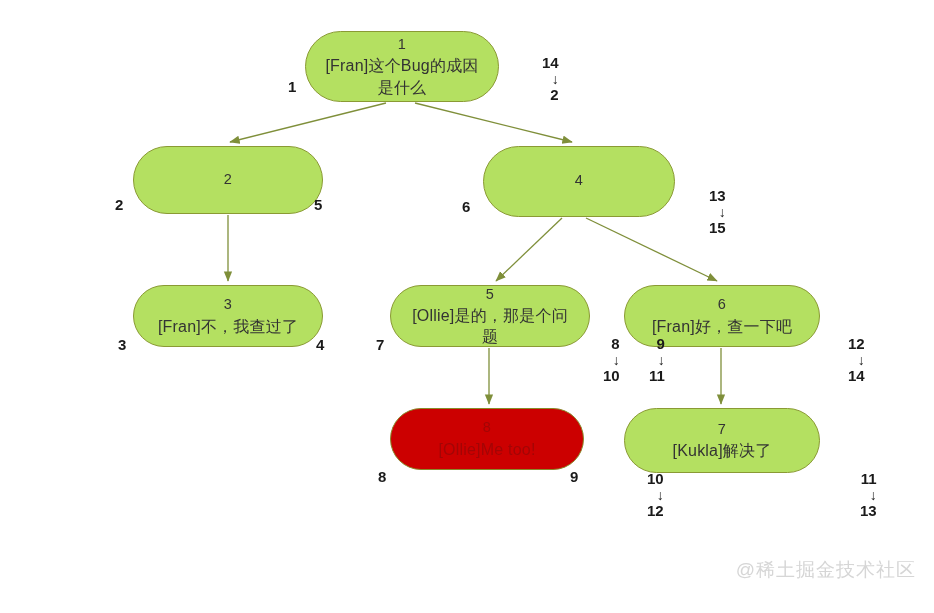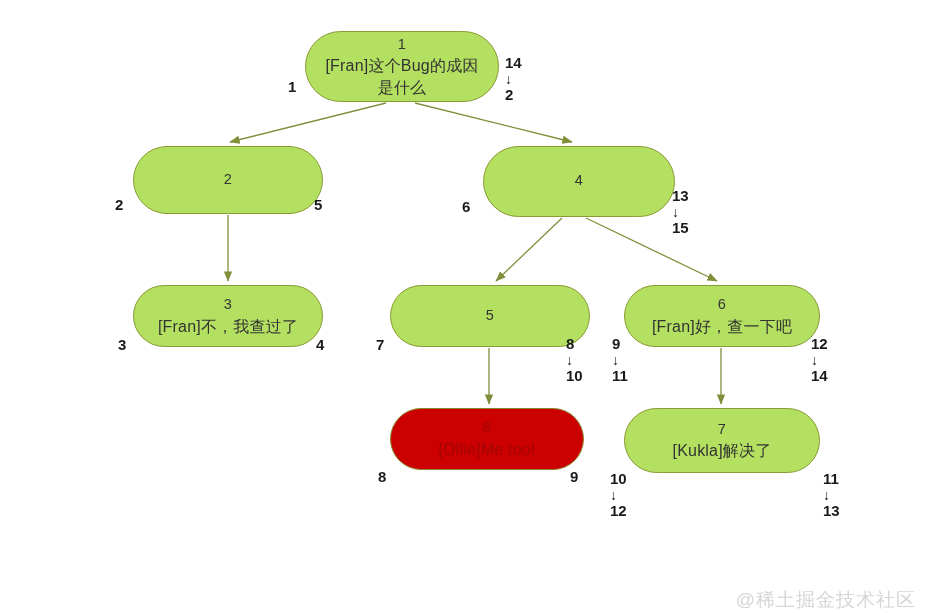--- a/index.html
+++ b/index.html
@@ -63,34 +63,35 @@
     font-size: 15px;
     font-weight: bold;
     color: #1a1a1a;
     white-space: nowrap;
   }
   .pair-label {
     position: absolute;
     font-size: 15px;
     font-weight: bold;
     color: #1a1a1a;
-    text-align: left;
+    text-align: right;
     line-height: 1.05;
     white-space: nowrap;
+    margin-left: 37px;
   }
   .pair-label .arrow-glyph {
     display: block;
     font-size: 14px;
     font-weight: normal;
     margin: 1px 0;
   }
   .watermark {
     position: absolute;
     right: 18px;
-    bottom: 0;
+    bottom: 30px;
     font-size: 19px;
     color: #d6d6d6;
     letter-spacing: 1px;
     white-space: nowrap;
   }
 </style>
 </head>
 <body>
 
 <div id="canvas">
@@ -125,20 +126,21 @@
     <span class="node-id">4</span>
   </div>
 
   <div class="node green" style="left:133px; top:285px; width:190px; height:62px;">
     <span class="node-id">3</span>
     <span class="node-text">[Fran]不，我查过了</span>
   </div>
 
   <div class="node green" style="left:390px; top:285px; width:200px; height:62px;">
     <span class="node-id">5</span>
+    <span class="node-text">[Ollie]是的，那是个问题</span>
   </div>
 
   <div class="node green" style="left:624px; top:285px; width:196px; height:62px;">
     <span class="node-id">6</span>
     <span class="node-text">[Fran]好，查一下吧</span>
   </div>
 
   <div class="node red" style="left:390px; top:408px; width:194px; height:62px;">
     <span class="node-id">8</span>
     <span class="node-text">[Ollie]Me too!</span>

